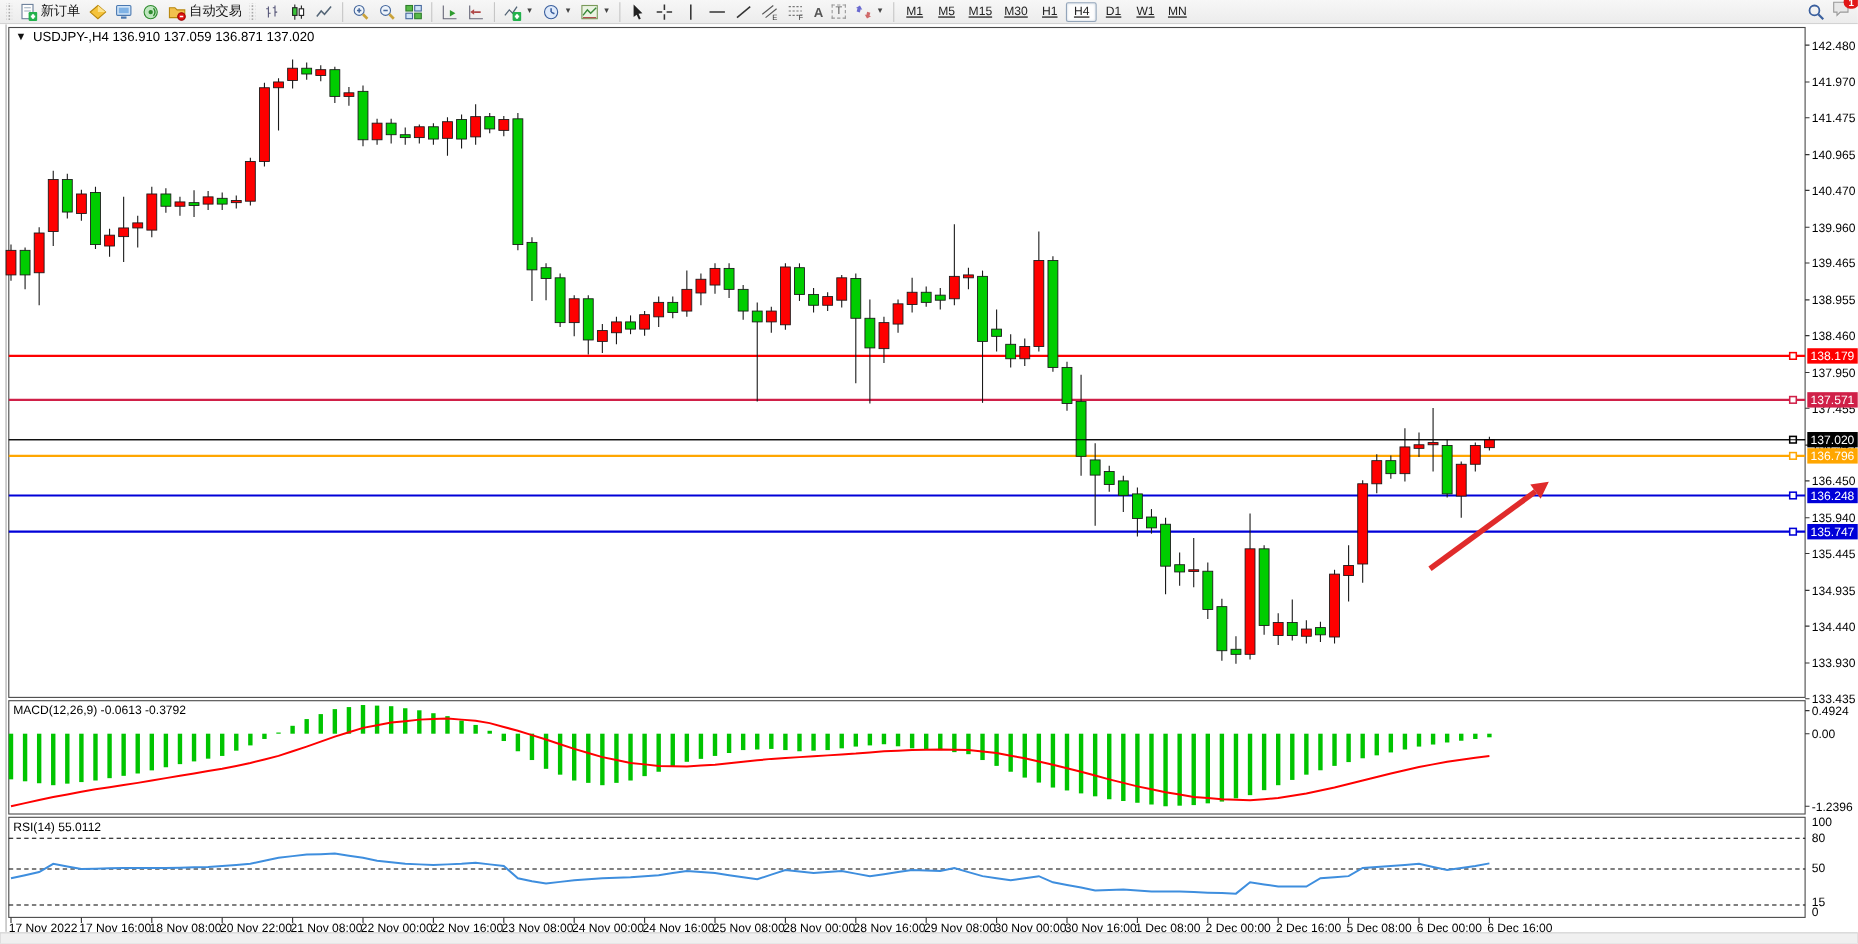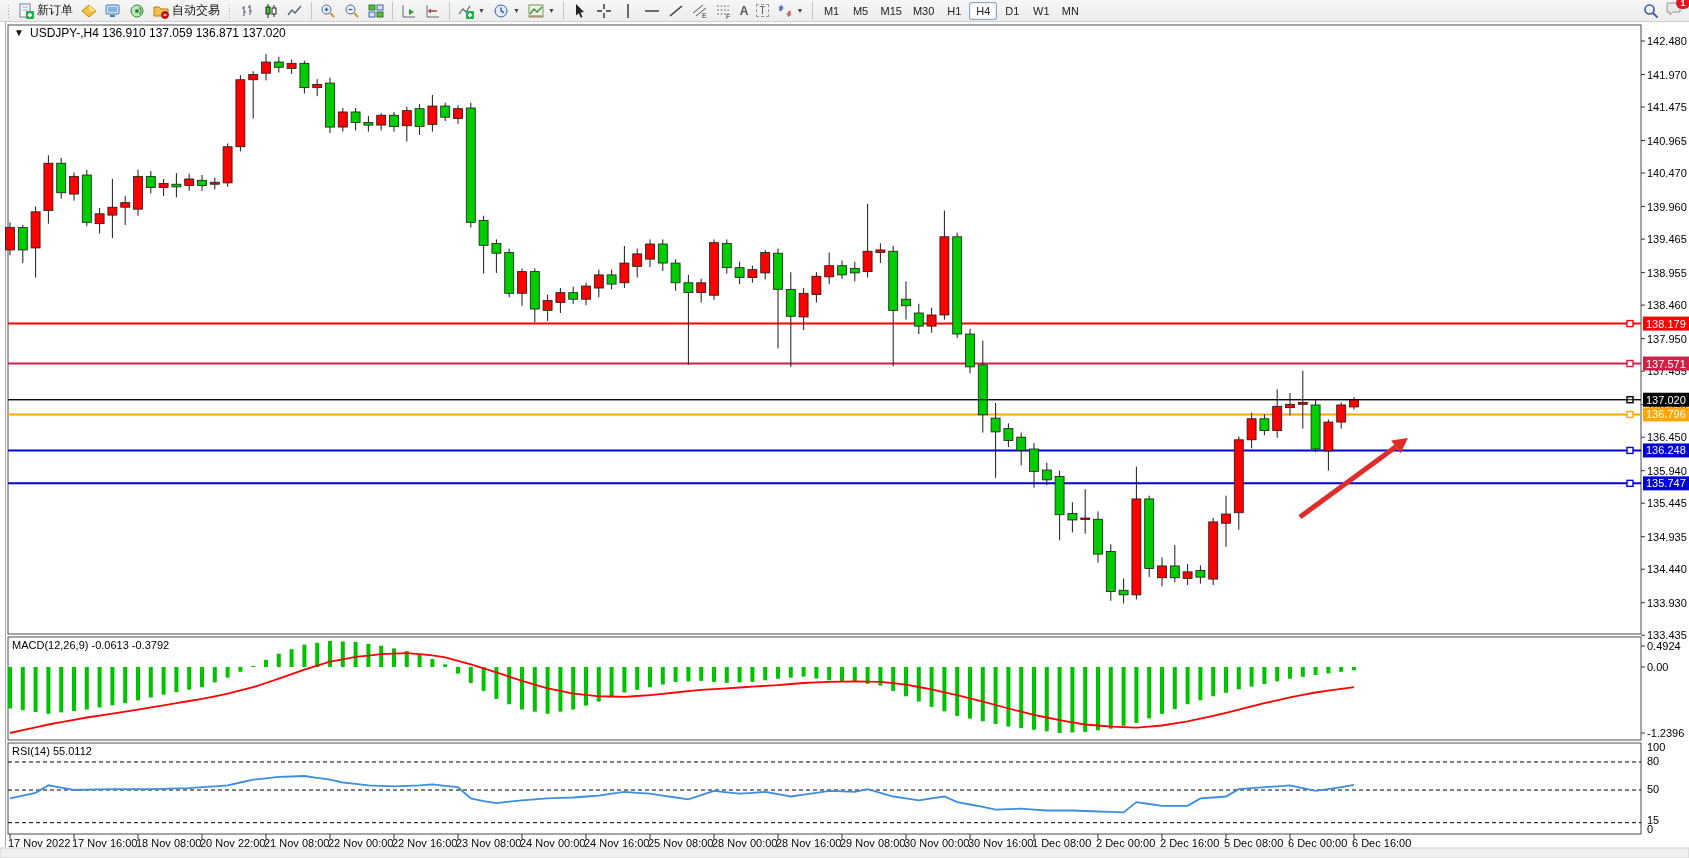--- a/index.html
+++ b/index.html
@@ -210,21 +210,21 @@
   </div>
   <div class="tbtn">
     <svg width="16" height="16">
         <polygon points="4,2 7,5 5.5,5 5.5,8 2.5,8 2.5,5 1,5" fill="#6a6ad0" transform="rotate(15 4 5)"></polygon>
         <polygon points="12,14 9,11 10.5,11 10.5,8 13.5,8 13.5,11 15,11" fill="#d06a6a" transform="rotate(15 12 11)"></polygon>
       </svg>
     <span class="caret">▼</span>
   </div>
 
   <div class="sep"></div>
-  <div id="tf-group" style="display:flex;align-items:flex-end;gap:1px;">
+  <div id="tf-group" style="display:flex;align-items:flex-end;gap:1px;text-decoration:underline;">
       <div class="tf">M1</div>
       <div class="tf">M5</div>
       <div class="tf">M15</div>
       <div class="tf">M30</div>
       <div class="tf">H1</div>
       <div class="tf active">H4</div>
       <div class="tf">D1</div>
       <div class="tf">W1</div>
       <div class="tf">MN</div>
     </div>

